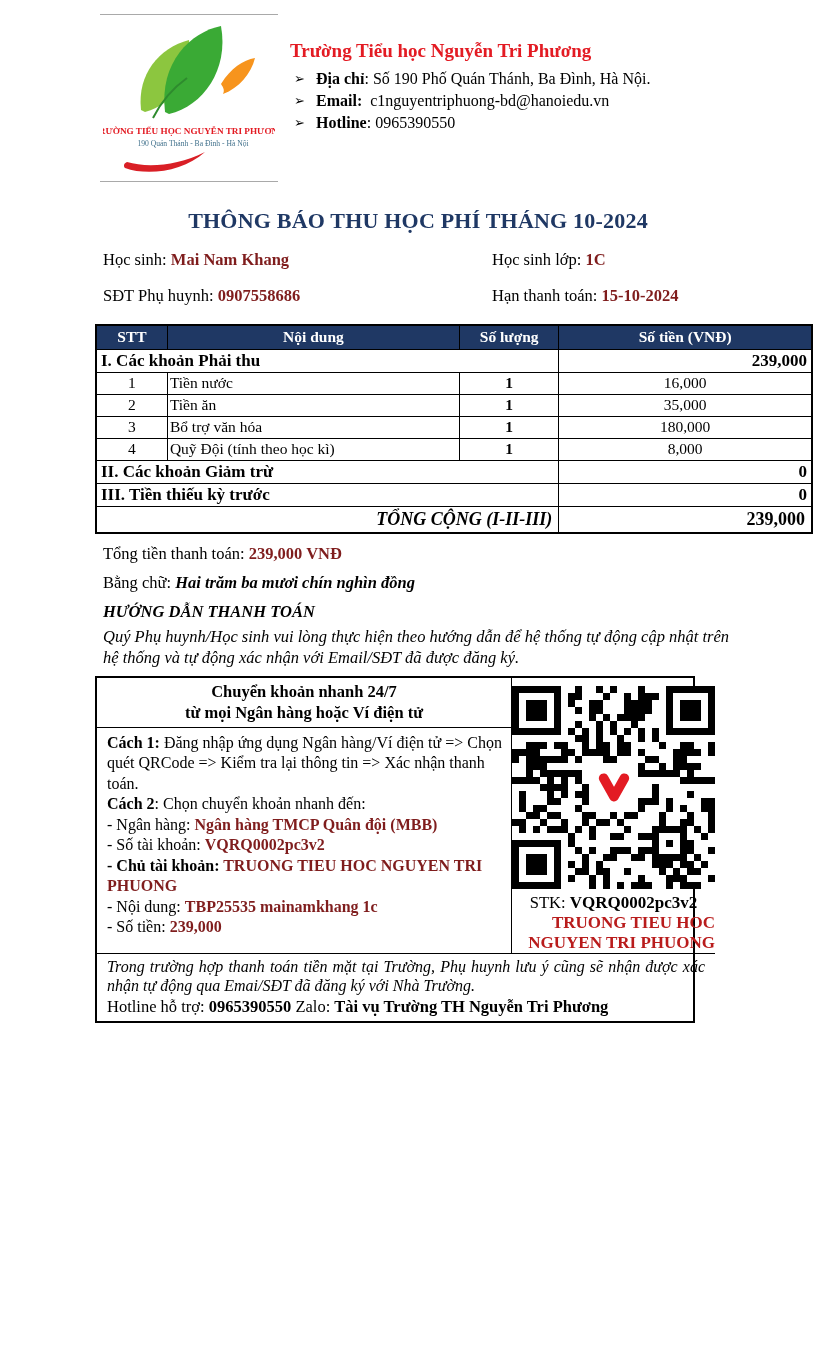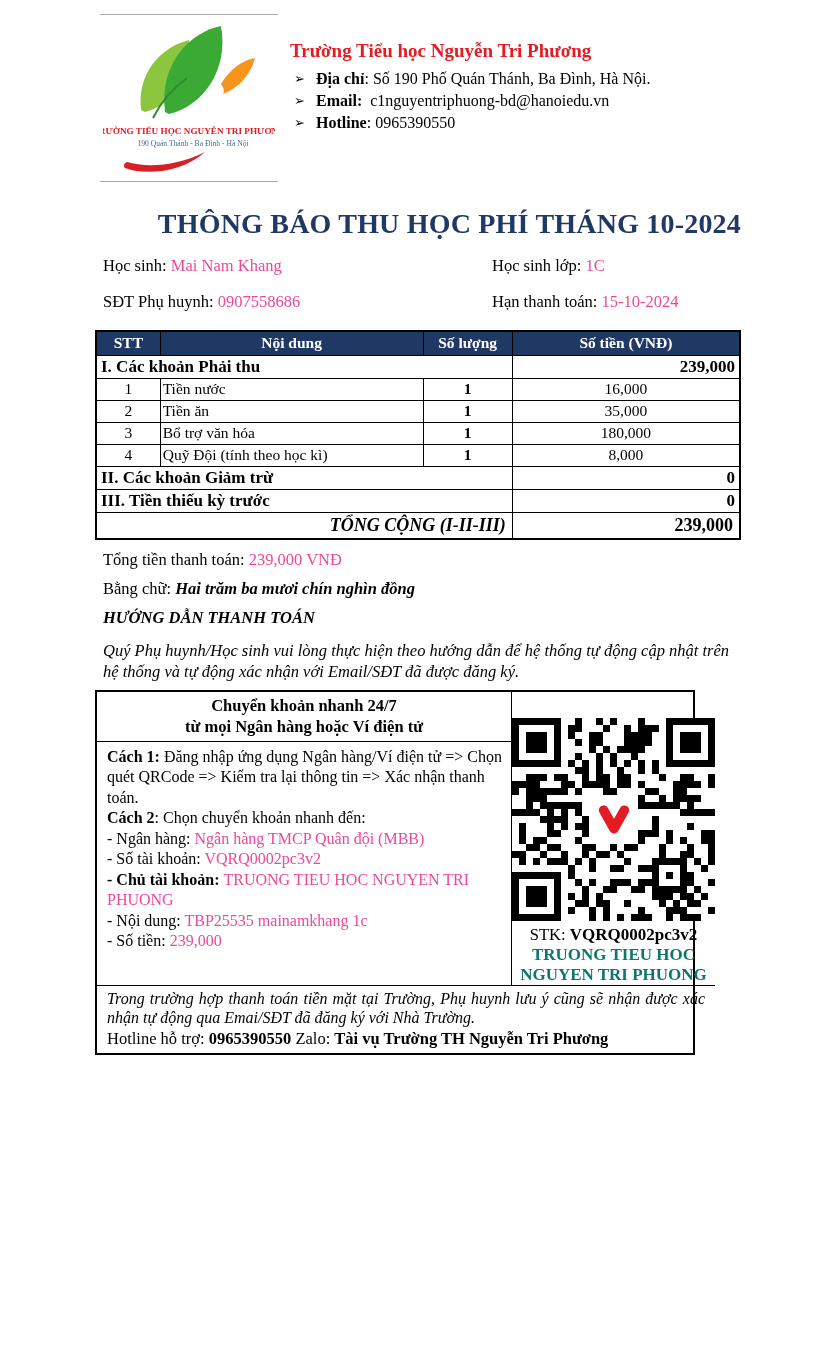--- a/index.html
+++ b/index.html
@@ -17,35 +17,35 @@
     background:#fff;display:flex;align-items:center;justify-content:center;flex:none;
   }
   .head-info{margin-left:12px;padding-top:26px;}
   .school-name{color:#e31b23;font-weight:bold;font-size:19px;margin:0 0 6px 0;}
   .bullet-row{display:flex;font-size:16px;line-height:22px;}
   .bullet-row .marker{width:22px;text-align:left;padding-left:4px;flex:none;font-size:13px;}
   .bullet-row .blabel{font-weight:bold;}
 
   
   .main-title{
-    text-align:right;color:#1f3864;font-weight:bold;font-size:28px;
+    text-align:center;color:#1f3864;font-weight:bold;font-size:22px;
     margin-top:26px;letter-spacing:.2px;
   }
 
   
   .info-grid{margin-top:16px;font-size:16.5px;}
   .info-row{display:flex;align-items:flex-start;}
   .info-left{width:397px;padding-left:8px;box-sizing:border-box;}
   .info-right{width:241px;}
   .info-row2{margin-top:16px;}
-  .redb{color:#ec4899;font-weight:normal;}
+  .redb{color:#7f1d1d;font-weight:bold;}
 
   
   table.fee{
-    border-collapse:collapse;margin-top:18px;width:646px;table-layout:fixed;
+    border-collapse:collapse;margin-top:18px;width:718px;table-layout:fixed;
     font-size:15.5px;
   }
   table.fee,table.fee td,table.fee th{border:1px solid #000;}
   table.fee{border:2px solid #000;}
   table.fee th{
     background:#1f3864;color:#fff;font-weight:bold;padding:2px 2px;line-height:1.2;
     font-size:15.5px;
   }
   .col-stt{width:64px;}.col-name{width:262px;}.col-qty{width:89px;}.col-amt{width:227px;}
   td.c{text-align:center;}
@@ -57,43 +57,43 @@
   tr.item td.amt{text-align:center;}
   tr.total td{font-weight:bold;font-size:18px;padding:2px 6px;}
   tr.total td.lbl{font-style:italic;text-align:right;}
   tr.total td.amt{text-align:right;}
 
   
   .summary{margin-top:10px;font-size:16.5px;padding-left:8px;}
   .sum-line{margin:0 0 9px 0;}
   .italic{}
   .bolditalic{font-style:italic;font-weight:bold;}
-  .guide-par{font-style:italic;line-height:21px;margin:12px 0 0 0;}
+  .guide-par{font-style:italic;line-height:21px;margin:4px 0 0 0;}
 
   
   .paybox{
     margin-top:8px;border:2px solid #000;width:600px;box-sizing:border-box;
     display:grid;grid-template-columns:415px 1fr;font-size:16px;
   }
   .pay-left{border-right:1px solid #000;}
   .pay-left-header{
     text-align:center;font-weight:bold;font-size:16.5px;line-height:21px;
     padding:3px 2px 4px 2px;border-bottom:1px solid #000;
   }
   .pay-left-body{padding:5px 8px 6px 10px;line-height:20.5px;}
   .pay-left-body p{margin:0;}
-  .pay-right{position:relative;text-align:center;padding-top:24px;}
+  .pay-right{position:relative;text-align:center;padding-top:6px;}
   .qr-wrap{position:relative;width:203px;height:203px;margin:2px auto 0 auto;}
   .qr-logo{
     position:absolute;left:50%;top:50%;transform:translate(-50%,-50%);
     width:46px;height:46px;background:#fff;display:flex;align-items:center;justify-content:center;
   }
   .stk-line{font-size:16.5px;margin-top:4px;}
   .stk-line b{font-size:17px;}
-  .qr-holder{color:#0f766e;font-weight:bold;font-size:17px;line-height:20px;}
+  .qr-holder{color:#b91c1c;font-weight:bold;font-size:17px;line-height:20px;text-align:right;}
   .pay-footer{
     grid-column:1 / -1;border-top:1px solid #000;padding:3px 10px 4px 10px;
   }
   .pay-note{font-style:italic;font-size:16px;line-height:19.5px;margin:0;text-align:justify;}
   .hotline-line{font-size:16.5px;margin-top:1px;}
 
   svg text{font-family:"Liberation Serif","DejaVu Serif",serif;}
 </style>
 </head>
 <body>

